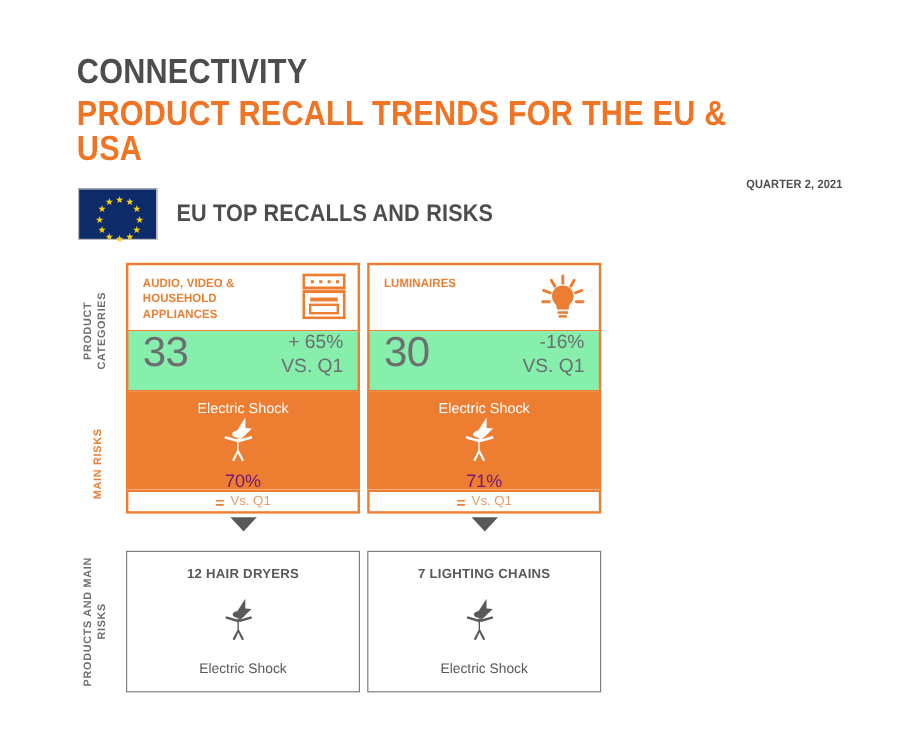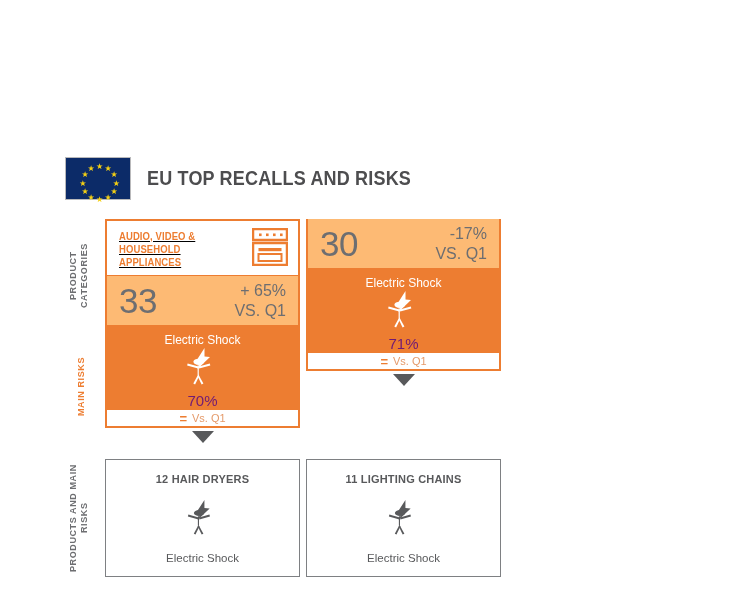--- a/index.html
+++ b/index.html
@@ -55,33 +55,33 @@
   .vlabel.gray { color: #6D6E71; }
   .vlabel.orange { color: #ED7D31; }
 
   
   .cards { position:absolute; left:105px; top:219px; display:flex; gap:6px; }
   .card { width: 195px; }
 
   .card-top {
     border: 2px solid #ED7D31; border-bottom: 1px solid #ED7D31;
     height: 57px; padding: 9px 10px 0 12px;
-    display:flex; justify-content:space-between; align-items:flex-start; background:#fff;text-decoration:underline;
+    display:flex; justify-content:space-between; align-items:flex-start; background:#fff;
   }
   .cat-name {
     font-size: 10px; font-weight: 700; color:#ED7D31; line-height: 1.32;
     letter-spacing:.1px; max-width: 118px;
     transform: scaleX(.95); transform-origin: left top;
   }
   .cat-icon { flex: 0 0 auto; margin-top:-2px; }
 
   .card-num {
     border: 2px solid #ED7D31; border-top: 0; border-bottom: 1px solid #ED7D31;
-    height: 50px; padding: 0 12px 0 12px; background:#fdba74;
-    display:flex; justify-content:space-between; align-items:center;
+    height: 50px; padding: 0 12px 0 12px; background:#86efac;
+    display:flex; justify-content:space-between; 
   }
   .num-big {
     font-size: 35px; font-weight: 400; color:#6D6E71; line-height: 1;
     letter-spacing: -.5px;
   }
   .num-delta {
     text-align: right; font-size: 16px; color:#6D6E71; line-height: 1.25;
   }
 
   .card-risk {
@@ -113,20 +113,25 @@
     padding: 13px 8px 12px 8px;
   }
   .pbox-title { font-size: 11px; font-weight: 700; color:#58595B; letter-spacing:.2px; }
   .pbox-risk { font-size: 11.5px; color:#58595B; }
 </style>
 </head>
 <body>
 
 <div class="page">
 
+  <div class="header">
+    <div class="title-line1">CONNECTIVITY</div>
+    <div class="title-line2">PRODUCT RECALL TRENDS FOR THE EU &amp; USA</div>
+    <div class="title-sub">QUARTER 2, 2021</div>
+  </div>
 
   <div class="section-head">
     <div class="eu-flag">
       <span class="s" style="left:33px;  top:9px;">★</span>
       <span class="s" style="left:41.5px;top:11.2px;">★</span>
       <span class="s" style="left:47.5px;top:17px;">★</span>
       <span class="s" style="left:49.7px;top:25.5px;">★</span>
       <span class="s" style="left:47.5px;top:34px;">★</span>
       <span class="s" style="left:41.5px;top:39.8px;">★</span>
       <span class="s" style="left:33px;  top:42px;">★</span>
@@ -186,24 +191,43 @@
         <div class="risk-pct">70%</div>
       </div>
       <div class="card-foot">
         <span class="eq-sign">=</span>
         <span class="foot-txt">Vs. Q1</span>
       </div>
       <div class="arrow"></div>
     </div>
 
     <div class="card">
+      <div class="card-top">
+        <div class="cat-name">LUMINAIRES</div>
+        <div class="cat-icon">
+          <svg width="40" height="40" viewBox="0 0 40 40">
+            <g stroke="#ED7D31" stroke-width="2.4" stroke-linecap="round">
+              <line x1="20" y1="2" x2="20" y2="8"></line>
+              <line x1="10.5" y1="5.5" x2="13.3" y2="10.5"></line>
+              <line x1="29.5" y1="5.5" x2="26.7" y2="10.5"></line>
+              <line x1="4" y1="14" x2="9.5" y2="16"></line>
+              <line x1="36" y1="14" x2="30.5" y2="16"></line>
+              <line x1="3.2" y1="23.5" x2="8.8" y2="23.5"></line>
+              <line x1="36.8" y1="23.5" x2="31.2" y2="23.5"></line>
+            </g>
+            <path d="M20 10 C14.8 10 11 14 11 18.8 C11 22 12.8 24.3 14.6 26.3 L15.2 30 L24.8 30 L25.4 26.3 C27.2 24.3 29 22 29 18.8 C29 14 25.2 10 20 10 Z" fill="#ED7D31"></path>
+            <rect x="15.6" y="31.4" width="8.8" height="2.1" fill="#ED7D31"></rect>
+            <rect x="16.6" y="34.6" width="6.8" height="2.1" fill="#ED7D31"></rect>
+          </svg>
+        </div>
+      </div>
       <div class="card-num">
         <div class="num-big">30</div>
         <div class="num-delta">
-          <div>-17%</div>
+          <div>-16%</div>
           <div>VS. Q1</div>
         </div>
       </div>
       <div class="card-risk">
         <div class="risk-name">Electric Shock</div>
         <div>
           <svg width="40" height="38" viewBox="0 0 40 38">
             <g fill="#ffffff">
               <path d="M21.5 1 L13.5 13.5 L18 13.8 L14.5 22 L27 10 L21.5 9.6 Z"></path>
               <ellipse cx="15.8" cy="14.8" rx="5.4" ry="3.1"></ellipse>
@@ -240,21 +264,21 @@
             <path d="M15.4 27.4 L20.4 36.6 L18.6 37.4 L14.5 29 Z"></path>
             <path d="M15.5 19.5 L4.6 16.4 L4.1 18.4 L15.2 21.6 Z"></path>
             <path d="M15.8 19.5 L26.8 16.4 L27.3 18.4 L16.2 21.6 Z"></path>
           </g>
         </svg>
       </div>
       <div class="pbox-risk">Electric Shock</div>
     </div>
 
     <div class="pbox">
-      <div class="pbox-title">11 LIGHTING CHAINS</div>
+      <div class="pbox-title">7 LIGHTING CHAINS</div>
       <div>
         <svg width="38" height="38" viewBox="0 0 40 38">
           <g fill="#58595B">
             <path d="M21.5 1 L13.5 13.5 L18 13.8 L14.5 22 L27 10 L21.5 9.6 Z"></path>
             <ellipse cx="15.8" cy="14.8" rx="5.4" ry="3.1"></ellipse>
             <path d="M15.8 18.2 L15.8 28 L14.6 28 L14.6 18.2 Z"></path>
             <path d="M15.2 27.4 L10.3 36.6 L12.1 37.4 L16.2 29 Z"></path>
             <path d="M15.4 27.4 L20.4 36.6 L18.6 37.4 L14.5 29 Z"></path>
             <path d="M15.5 19.5 L4.6 16.4 L4.1 18.4 L15.2 21.6 Z"></path>
             <path d="M15.8 19.5 L26.8 16.4 L27.3 18.4 L16.2 21.6 Z"></path>

